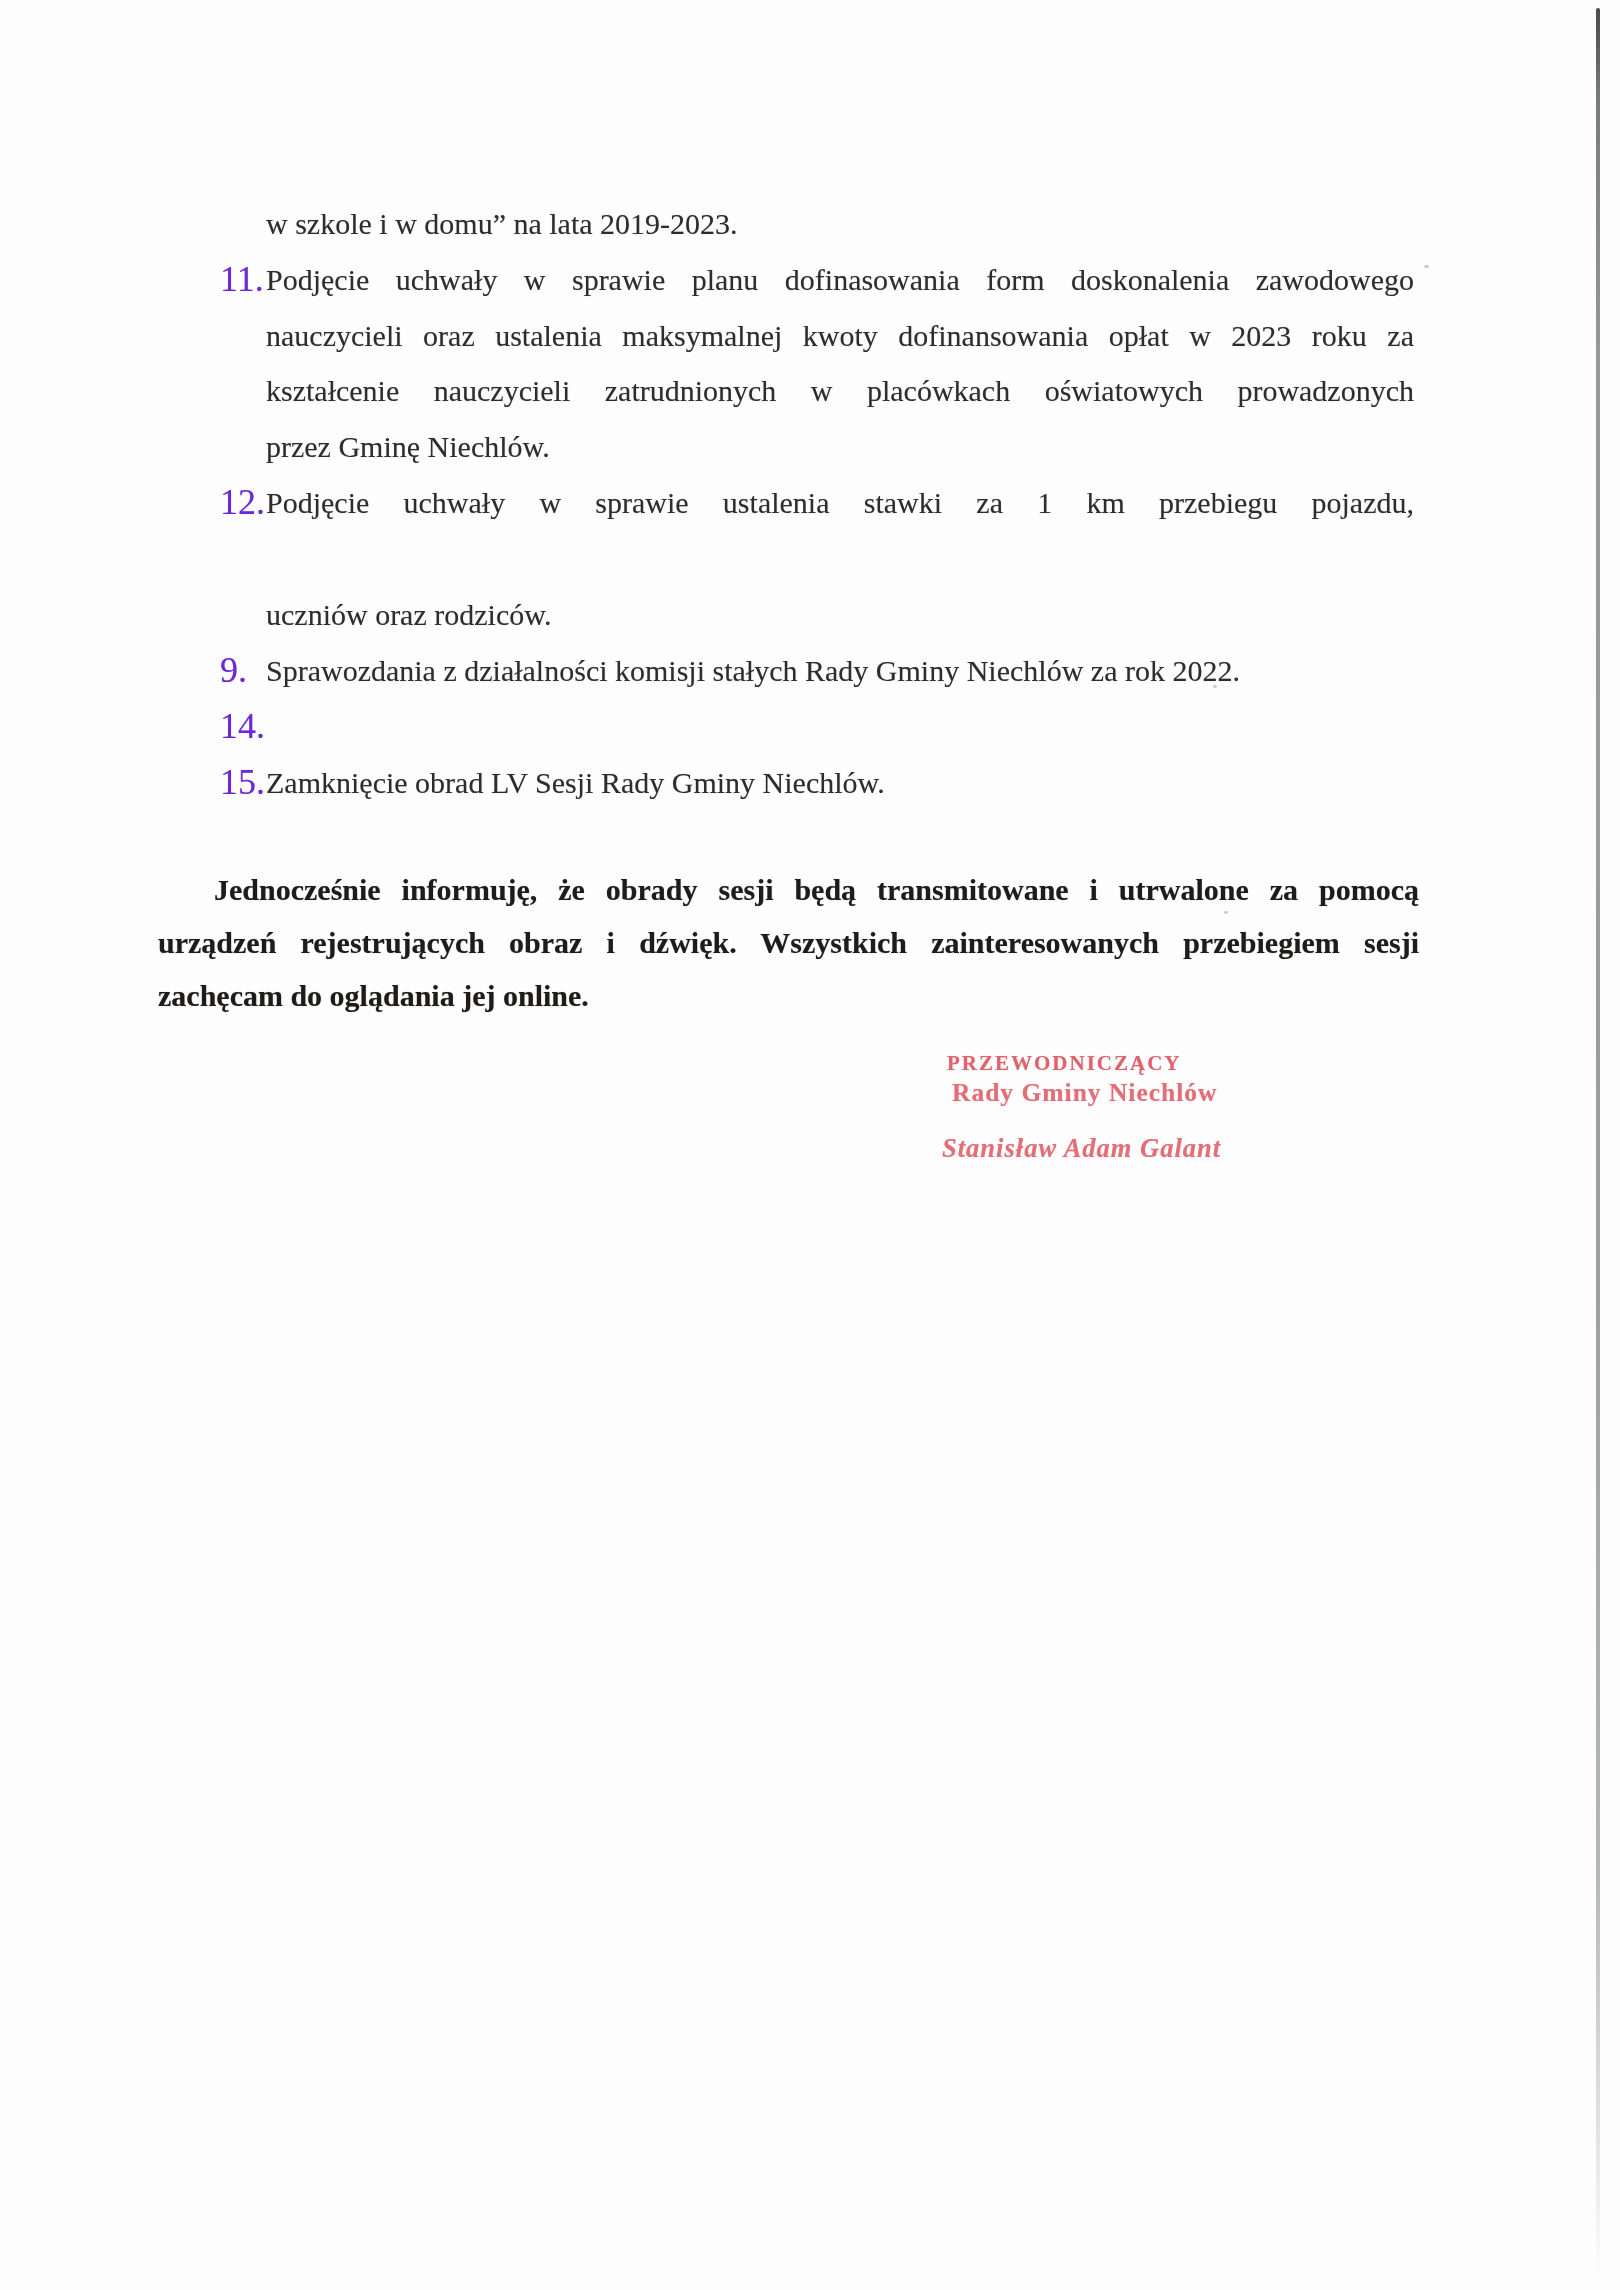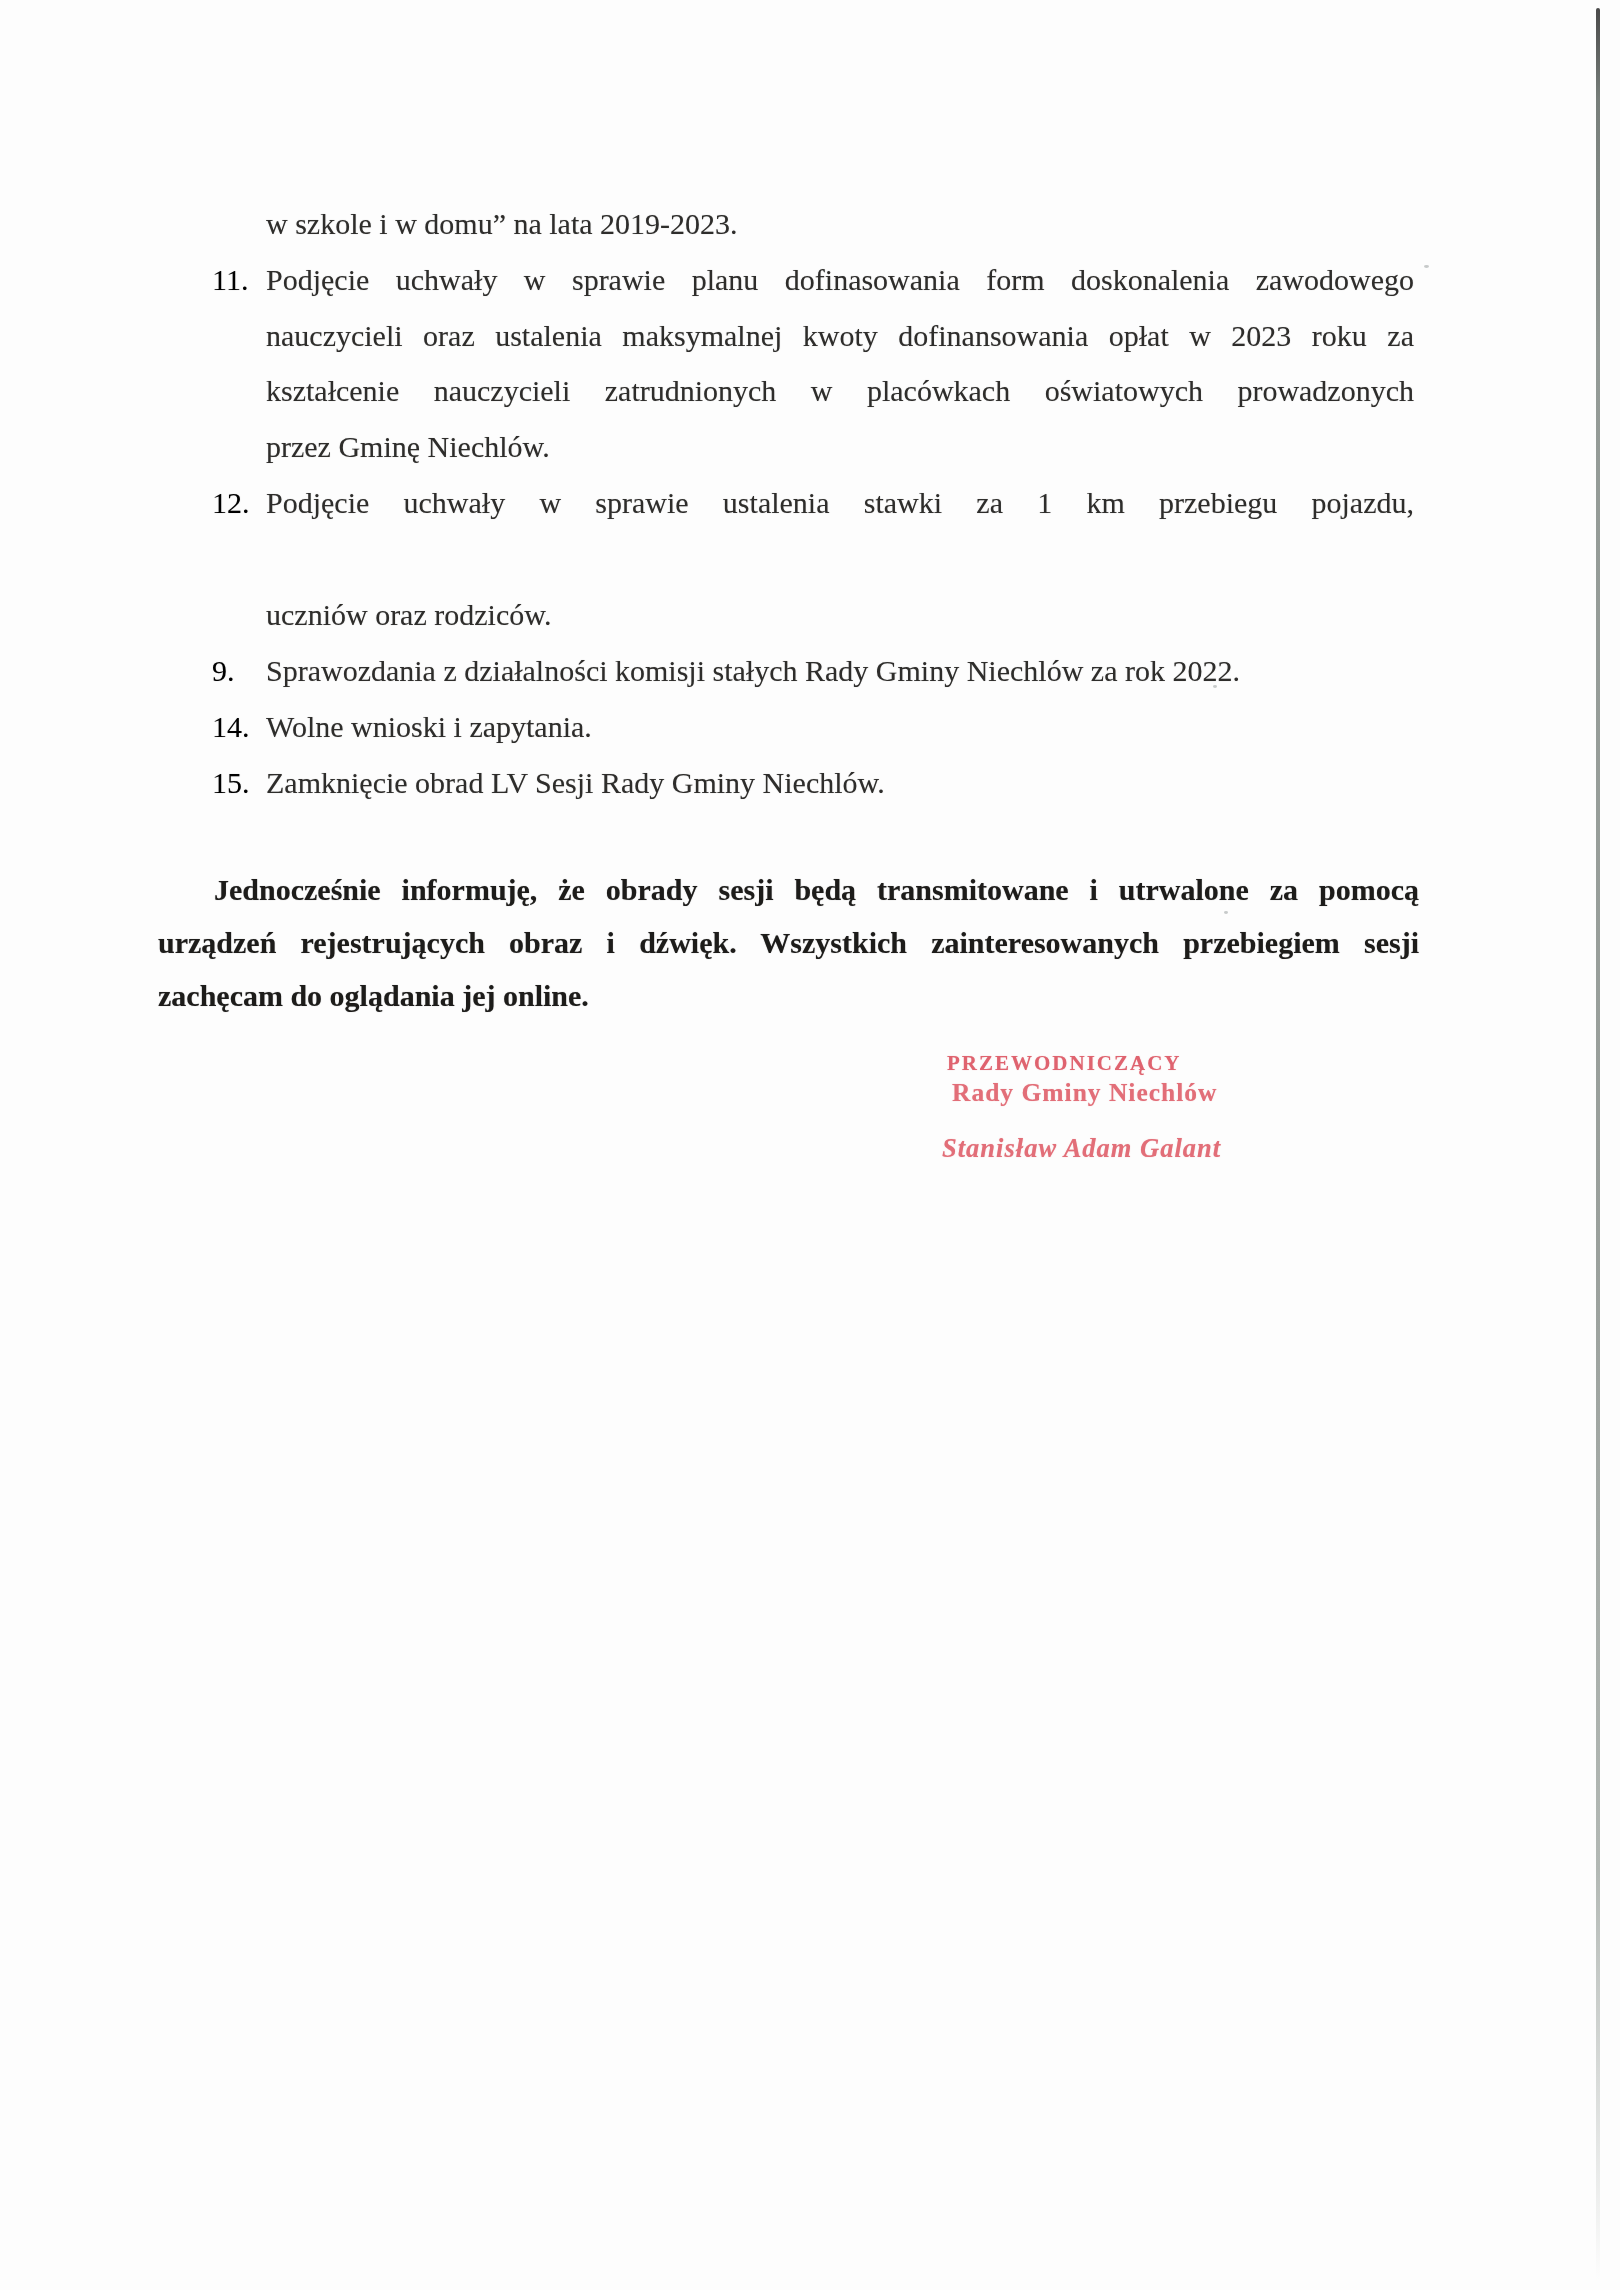--- a/index.html
+++ b/index.html
@@ -28,26 +28,26 @@
     white-space: nowrap;
   }
   .tline.just {
     white-space: normal;
     text-align: justify;
     text-align-last: justify;
     text-justify: inter-word;
   }
   .inum {
     position: absolute;
-    left: 212px;
+    left: 220px;
     width: 49px;
     height: 41px;
-    font-size: 30px;
+    font-size: 36px;
     line-height: 41px;
-    color: #000000;
+    color: #6d28d9;
     text-shadow: 0 0 1px rgba(60,60,60,0.35);
   }
   
   .bline {
     position: absolute;
     left: 158px;
     width: 1261px;
     height: 41px;
     font-size: 30px;
     line-height: 41px;
@@ -125,21 +125,20 @@
   <div class="tline" style="top:426px">przez Gminę Niechlów.</div>
 
   <div class="inum" style="top:482px">12.</div>
   <div class="tline just" style="top:482px">Podjęcie uchwały w sprawie ustalenia stawki za 1 km przebiegu pojazdu,</div>
   <div class="tline" style="top:594px">uczniów oraz rodziców.</div>
 
   <div class="inum" style="top:650px">9.</div>
   <div class="tline" style="top:650px">Sprawozdania z działalności komisji stałych Rady Gminy Niechlów za rok 2022.</div>
 
   <div class="inum" style="top:706px">14.</div>
-  <div class="tline" style="top:706px">Wolne wnioski i zapytania.</div>
 
   <div class="inum" style="top:762px">15.</div>
   <div class="tline" style="top:762px">Zamknięcie obrad LV Sesji Rady Gminy Niechlów.</div>
 
   <div class="bline just indent" style="top:869px">Jednocześnie informuję, że obrady sesji będą transmitowane i utrwalone za pomocą</div>
   <div class="bline just" style="top:922px">urządzeń rejestrujących obraz i dźwięk. Wszystkich zainteresowanych przebiegiem sesji</div>
   <div class="bline" style="top:975px">zachęcam do oglądania jej online.</div>
 
   <div class="stamp-line stamp-title">PRZEWODNICZĄCY</div>
   <div class="stamp-line stamp-subtitle">Rady Gminy Niechlów</div>

